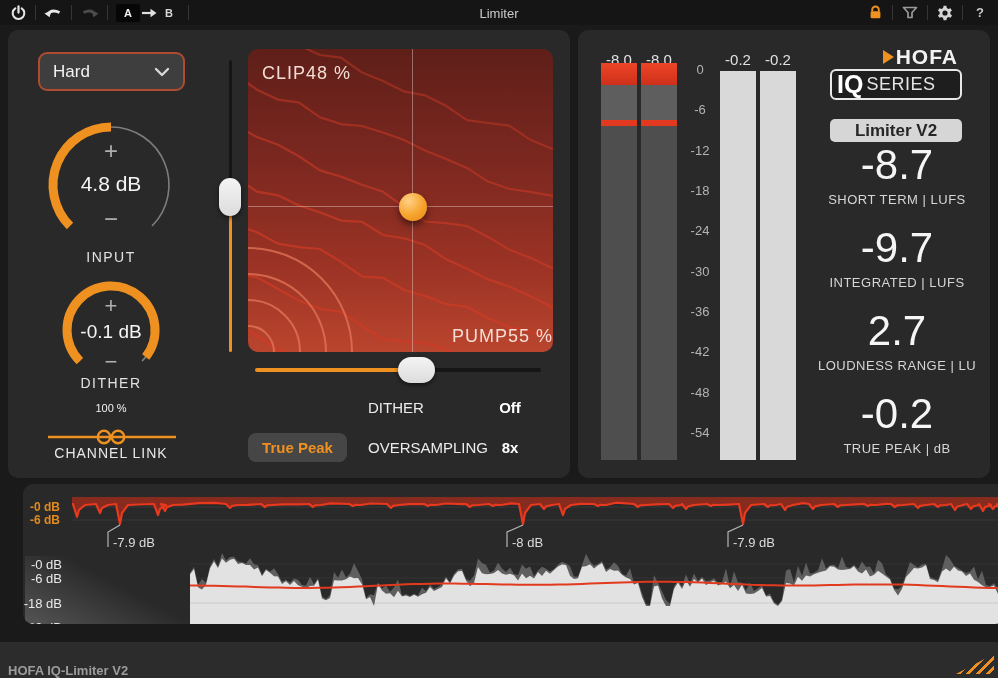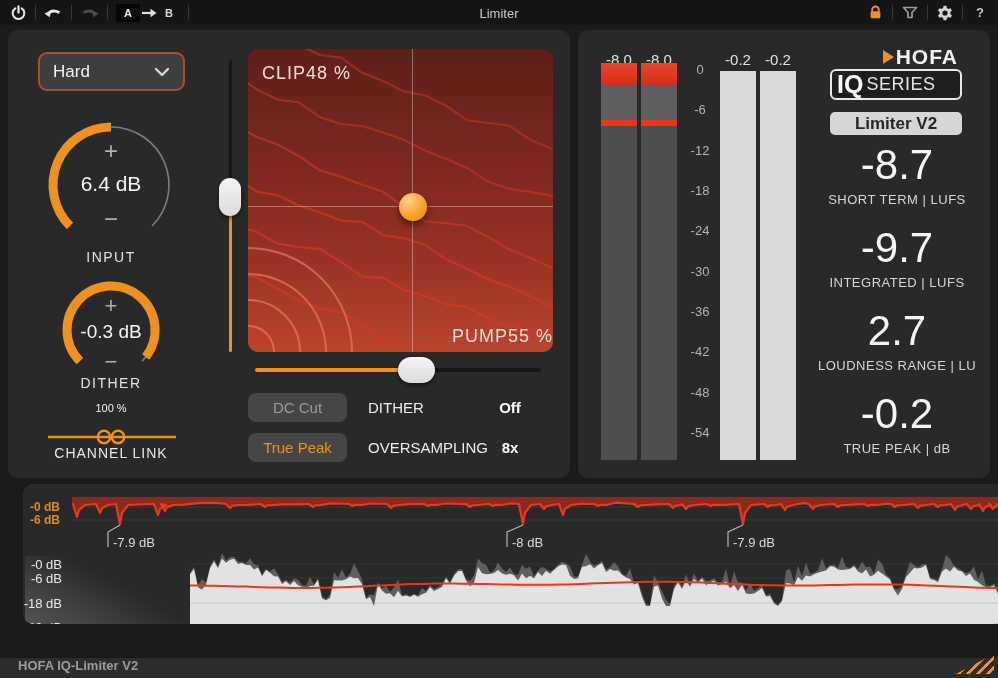--- a/index.html
+++ b/index.html
@@ -58,21 +58,21 @@
   .cross-v{position:absolute;left:164px;top:0;bottom:0;width:1px;background:rgba(240,228,222,.4)}
   .cross-h{position:absolute;top:157px;left:0;right:0;height:1px;background:rgba(240,228,222,.4)}
   .pad-label{position:absolute;display:flex;font-size:18px;color:#f3ddd4;letter-spacing:1px}
   #clip-label{left:14px;top:14px}
   #pump-label{right:0;bottom:5px}
   .ball{position:absolute;left:151px;top:144px;width:28px;height:28px;border-radius:50%;background:radial-gradient(circle at 35% 28%,#ffd186,#f6a32c 55%,#e7881a);box-shadow:0 4px 7px rgba(0,0,0,.5);cursor:grab}
 
   
   .opt-btn{position:absolute;width:99px;height:29px;border-radius:8px;background:#464646;display:flex;align-items:center;justify-content:center;font-size:15px;cursor:pointer}
   #btn-dccut{left:240px;top:363px;color:#9b9b9b}
-  #btn-truepeak{left:240px;top:403px;color:#ef9120;font-weight:normal}
+  #btn-truepeak{left:240px;top:403px;color:#ef9120;font-weight:bold}
   .opt-label{position:absolute;font-size:15px;color:#ececec;line-height:29px}
   #dither-label{left:360px;top:363px}
   #oversampling-label{left:360px;top:403px}
   .opt-value{position:absolute;width:64px;text-align:center;font-size:15px;font-weight:bold;color:#fff;line-height:29px;cursor:pointer}
   #dither-value{left:470px;top:363px}
   #oversampling-value{left:470px;top:403px}
 
   
   .mval{position:absolute;width:50px;text-align:center;font-size:15px;color:#e0e0e0;top:21px}
   #grv0{left:16px}#grv1{left:56px}#outv0{left:135px}#outv1{left:175px}
@@ -87,41 +87,41 @@
   .scale-label{position:absolute;left:102px;width:40px;text-align:center;font-size:13px;color:#b4b4b4}
 
   
   #logo{position:absolute;left:252px;top:16px;width:132px}
   .logo-top{display:flex;align-items:center;justify-content:flex-end;gap:2px;padding-right:4px}
   .logo-tri{width:0;height:0;border-left:11px solid #ef9120;border-top:7px solid transparent;border-bottom:7px solid transparent}
   .logo-hofa{font-size:21px;font-weight:bold;color:#f2f2f2;letter-spacing:1px;line-height:1}
   .logo-box{margin-top:2px;border:2px solid #e8e8e8;border-radius:6px;height:31px;display:flex;align-items:center;padding:4px 5px;background:rgba(0,0,0,.25)}
   .logo-iq{font-size:25px;font-weight:bold;color:#fff;line-height:1;margin-right:3px}
   .logo-series{font-size:18px;color:#e4e4e4;letter-spacing:.5px}
-  .logo-bar{margin-top:12px;background:#d6d6d6;border-radius:5px;height:23px;display:flex;align-items:center;justify-content:center}
+  .logo-bar{margin-top:19px;background:#d6d6d6;border-radius:5px;height:23px;display:flex;align-items:center;justify-content:center}
   .logo-product{font-size:17px;font-weight:bold;color:#262626}
 
   
   #stats{position:absolute;left:213px;top:112px;width:212px;text-align:center}
   .stat{margin-bottom:18px}
   .stat-value{font-size:42px;color:#f5f5f5;line-height:46px}
   .stat-caption{font-size:13px;color:#d6d6d6;letter-spacing:.5px;margin-top:4px;line-height:15px}
 
   
   #history-svg{position:absolute;left:0;top:0}
   .gutter-fade{position:absolute;left:2px;top:72px;width:172px;height:92px;background:linear-gradient(to top right,rgba(150,150,150,.5),rgba(150,150,150,0) 62%);border-bottom-left-radius:10px}
   .gr-scale-label{position:absolute;left:0;width:37px;text-align:right;font-size:12px;font-weight:bold;color:#e08b1f}
   #grs0{top:16px}#grs1{top:29px}
   .wave-scale-label{position:absolute;left:0;width:39px;text-align:right;font-size:13px;color:#e9e9e9}
   #ws0{top:73px}#ws1{top:87px}#ws2{top:112px}#ws3{top:136px}
   .annotation{position:absolute;top:51px;font-size:13px;color:#dcdcdc}
   #ann0{left:90px}#ann1{left:489px}#ann2{left:710px}
 
   
-  #footer{position:absolute;left:0;right:0;bottom:0;height:20px;background:#2c2c2c;display:flex;align-items:flex-start;padding:0 18px}
+  #footer{position:absolute;left:0;right:0;bottom:0;height:36px;background:#2c2c2c;display:flex;align-items:flex-end;padding:0 8px}
   #footer-title{font-size:13px;font-weight:bold;color:#9c9c9c}
   #resize-grip{position:absolute;right:4px;bottom:4px;width:38px;height:20px;clip-path:polygon(100% 0,100% 100%,0 100%);background:repeating-linear-gradient(135deg,#ef9120 0 3px,rgba(0,0,0,0) 3px 7px);cursor:nwse-resize}
 </style>
 </head>
 <body>
 
 <header class="toolbar">
   <div class="tbtn">
     <svg width="15" height="15" viewBox="0 0 16 16">
         <path d="M8 1.5 V8" stroke="#e6e6e6" stroke-width="2.4" stroke-linecap="round"></path>
@@ -184,32 +184,32 @@
         <path d="M2 2 L8 8 L14 2" fill="none" stroke="#d8d8d8" stroke-width="2.4" stroke-linecap="round" stroke-linejoin="round"></path>
       </svg>
   </div>
 
   <div class="knob" id="knob-input">
     <svg width="140" height="140" viewBox="0 0 140 140">
       <path d="M70 12 A58 58 0 0 1 111 111" stroke="#7d7d7d" stroke-width="1.6" fill="none"></path>
       <path d="M29 111 A58 58 0 0 1 70 12" stroke="#ef9120" stroke-width="9" fill="none"></path>
     </svg>
     <div class="kplus">+</div>
-    <div class="kval">6.4 dB</div>
+    <div class="kval">4.8 dB</div>
     <div class="kminus">−</div>
   </div>
   <div class="knob-label" id="label-input">INPUT</div>
 
   <div class="knob" id="knob-output">
     <svg width="110" height="110" viewBox="0 0 110 110">
       <path d="M23.9 86.1 A44 44 0 1 1 86.1 86.1" stroke="#7d7d7d" stroke-width="1.6" fill="none"></path>
       <path d="M23.9 86.1 A44 44 0 1 1 89.7 82.1" stroke="#ef9120" stroke-width="9" fill="none"></path>
     </svg>
     <div class="kplus">+</div>
-    <div class="kval">-0.3 dB</div>
+    <div class="kval">-0.1 dB</div>
     <div class="kminus">−</div>
   </div>
   <div class="knob-label" id="label-output">DITHER</div>
 
   <div id="link-value">100 %</div>
   <div id="link-icon">
     <svg width="128" height="20" viewBox="0 0 128 20">
       <path d="M0 10 H128" stroke="#ef9120" stroke-width="2.4" fill="none"></path>
       <circle cx="56" cy="10" r="6.2" stroke="#ef9120" stroke-width="2.4" fill="none"></circle>
       <circle cx="70" cy="10" r="6.2" stroke="#ef9120" stroke-width="2.4" fill="none"></circle>
@@ -246,21 +246,20 @@
       <span>PUMP</span>
       <span>55 %</span>
     </div>
     <div class="ball"></div>
   </div>
 
   <div class="htrack-left"></div>
   <div class="htrack-right"></div>
   <div class="hthumb"></div>
 
-  <div class="opt-btn" id="btn-dccut">DC Cut</div>
   <div class="opt-label" id="dither-label">DITHER</div>
   <div class="opt-value" id="dither-value">Off</div>
   <div class="opt-btn" id="btn-truepeak">True Peak</div>
   <div class="opt-label" id="oversampling-label">OVERSAMPLING</div>
   <div class="opt-value" id="oversampling-value">8x</div>
 </section>
 
 <section class="panel" id="panel-meters">
   <div class="mval" id="grv0">-8.0</div>
   <div class="mval" id="grv1">-8.0</div>

